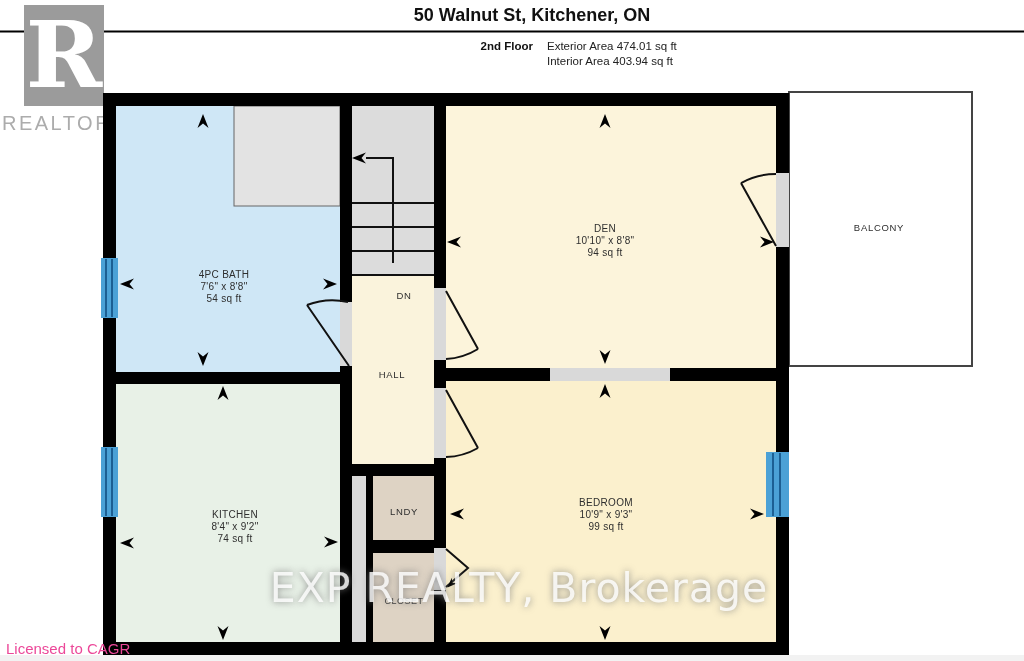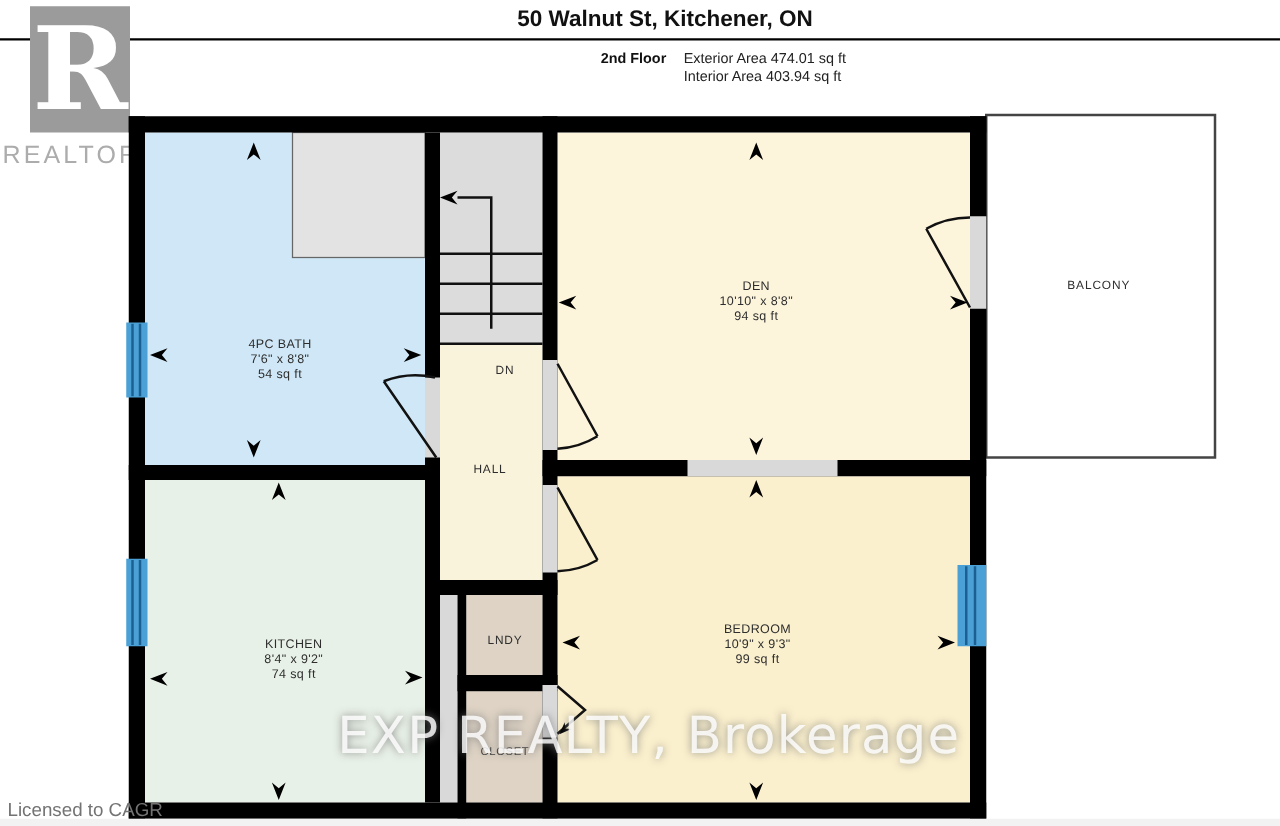--- a/index.html
+++ b/index.html
@@ -12,21 +12,21 @@
   .t-sub-b{font:bold 11.5px "Liberation Sans",sans-serif;fill:#111;}
   .t-room{font:10px "Liberation Sans",sans-serif;fill:#2e2e2e;letter-spacing:.3px;}
   .t-small{font:9.5px "Liberation Sans",sans-serif;fill:#2e2e2e;letter-spacing:.7px;}
   .t-tiny{font:9px "Liberation Sans",sans-serif;fill:#3a3a3a;letter-spacing:.5px;}
   .t-logo-r{font:bold 92px "DejaVu Serif",serif;fill:#ffffff;}
   .t-logo{font:20px "Liberation Sans",sans-serif;fill:#acacac;letter-spacing:2.5px;}
   .watermark{position:absolute;left:519px;top:564px;transform:translateX(-50%);
      white-space:nowrap;font-family:"DejaVu Sans",sans-serif;font-size:41px;
      color:rgba(255,255,255,0.82);text-shadow:0 0 7px rgba(125,125,125,0.85);
      letter-spacing:1px;}
-  .license{position:absolute;left:6px;top:640px;font-size:15px;color:#737373;}
+  .license{position:absolute;left:6px;top:640px;font-size:15px;color:#ec4899;}
 </style>
 </head>
 <body>
 
 <div id="stage">
 
 <svg width="1024" height="661" viewBox="0 0 1024 661">
 
   <text class="t-title" x="532" y="21" text-anchor="middle">50 Walnut St, Kitchener, ON</text>
   <line x1="0" y1="31.5" x2="1024" y2="31.5" stroke="#000" stroke-width="1.8"></line>

